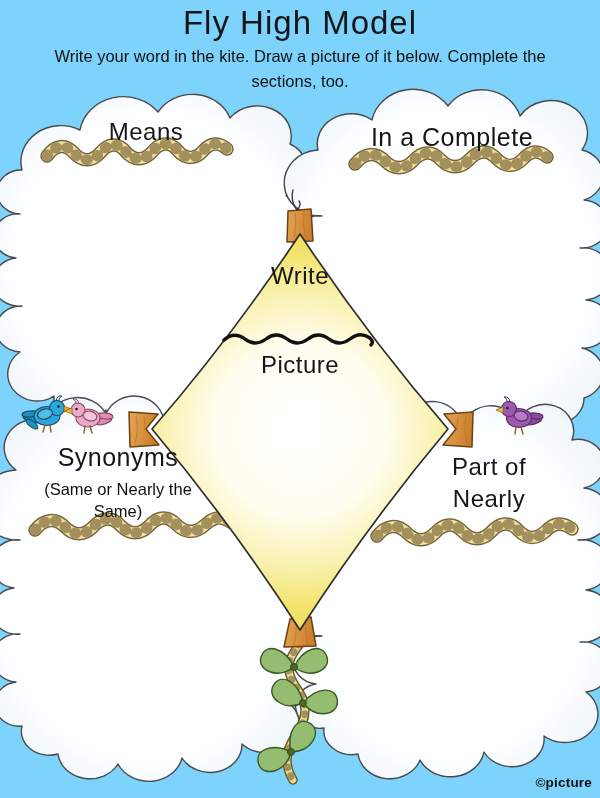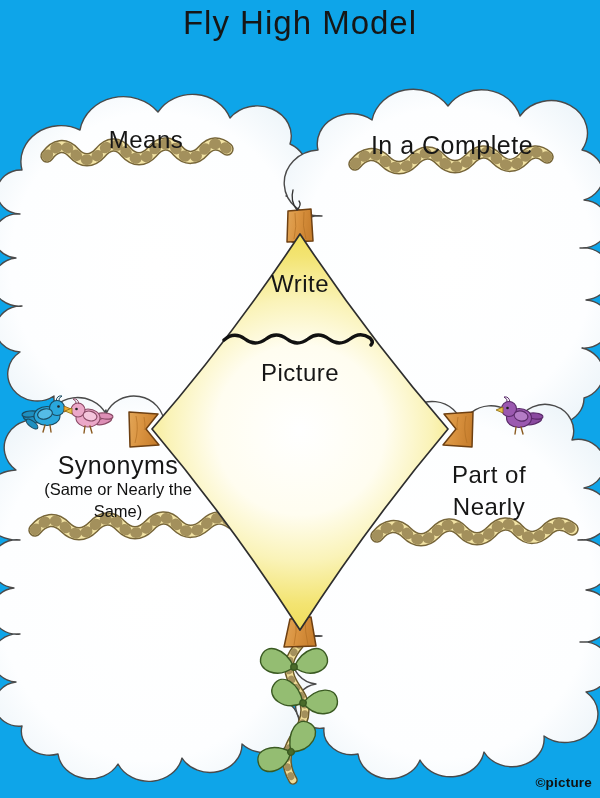--- a/index.html
+++ b/index.html
@@ -1,29 +1,29 @@
 <!DOCTYPE html>
 <html><head>
 <meta charset="utf-8">
 <style>
   html,body{margin:0;padding:0;background:#fff;}
   .page{
-    position:relative;width:600px;height:798px;background:#0ea5e9;
+    position:relative;width:600px;height:798px;background:#7dd3fc;
     font-family:"Liberation Sans", sans-serif;color:#1a1a1a;overflow:hidden;
   }
   .art{position:absolute;left:0;top:0;width:600px;height:798px;}
   .txt{position:absolute;text-align:center;line-height:1.25;}
   .title{
     left:0;top:2px;width:600px;font-size:33px;letter-spacing:1px;
     font-weight:400;color:#161616;
   }
   .instructions{
     left:35px;top:44px;width:530px;font-size:16.5px;line-height:1.5;color:#111;
   }
-  .label{font-size:24px;color:#161616;letter-spacing:.5px;margin-top:8px;}
+  .label{font-size:24px;color:#161616;letter-spacing:.5px;}
   .lbl-means{left:46px;top:117px;width:200px;}
   .lbl-sentence{left:352px;top:122px;width:200px;font-size:25px;}
   .lbl-word{left:240px;top:261px;width:120px;}
   .lbl-picture{left:240px;top:350px;width:120px;}
   .lbl-synonyms{left:22px;top:442px;width:192px;font-size:25px;}
   .lbl-syn-sub{left:38px;top:478px;width:160px;font-size:16.5px;line-height:1.35;color:#111;}
   .lbl-pos{left:432px;top:451px;width:114px;font-size:24px;line-height:1.35;}
   .copyright{
     left:0;top:775px;width:592px;text-align:right;font-size:13.5px;
     font-weight:600;color:#111;letter-spacing:.2px;
@@ -188,20 +188,21 @@
         <path d="M 16 -11 L 23 -8 L 16 -5 Z" fill="#e8c24a" stroke="#8a6a10" stroke-width="0.8"></path>
         <ellipse cx="-2" cy="-2" rx="7" ry="5" transform="rotate(-14 -2 -2)" fill="#b47cc6"></ellipse>
       </g>
       <path d="M 9 -16 q 1 -6 6 -5 q -4 2 -3 5" fill="none" stroke="#5a2a6a" stroke-width="1"></path>
       <circle cx="11.5" cy="-10" r="1.3" fill="#222"></circle>
       <path d="M -2 9 L -4 16 M 3 9 L 4 16" stroke="#8a5a20" stroke-width="1.4" stroke-linecap="round"></path>
     </g>
   </svg>
 
   <div class="txt title">Fly High Model</div>
+  <div class="txt instructions">Write your word in the kite. Draw a picture of it below. Complete the sections, too.</div>
 
   <div class="txt label lbl-means">Means</div>
   <div class="txt label lbl-sentence">In a Complete</div>
 
   <div class="txt label lbl-word">Write</div>
   <div class="txt label lbl-synonyms">Synonyms</div>
 
   <div class="txt label lbl-picture">Picture</div>
   <div class="txt lbl-syn-sub">(Same or Nearly the Same)</div>
 

